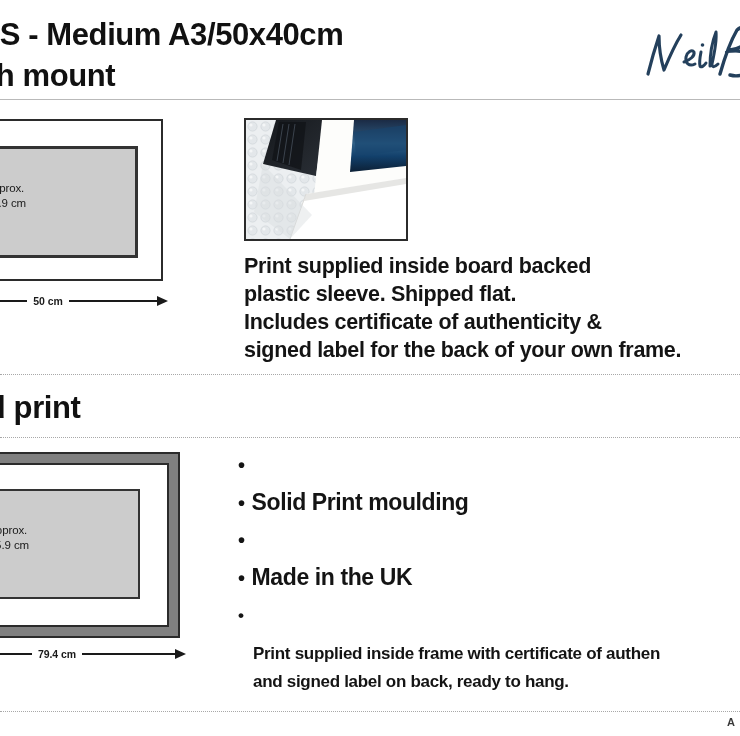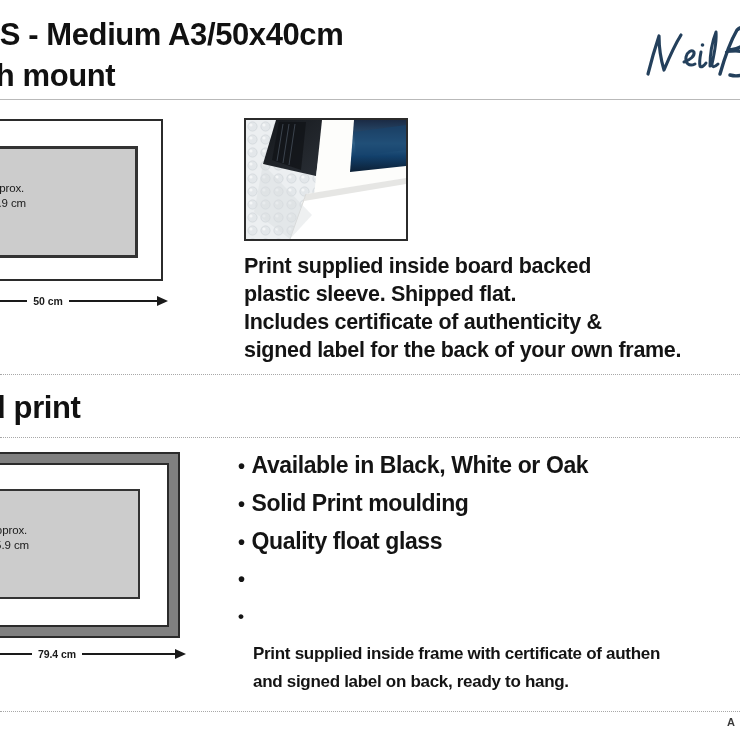--- a/index.html
+++ b/index.html
@@ -356,32 +356,31 @@
 <div class="dim dim-526">
   <span class="bar"></span>
   <span class="dim-label">79.4 cm</span>
   <span class="bar"></span>
   <span class="arrowhead"></span>
 </div>
 
 <ul class="feature-list" id="feature-list">
     <li>
       <span class="bullet">•</span>
-      <span>Available in Black, White or Oak</span>
     </li>
     <li>
       <span class="bullet">•</span>
       <span>Solid Print moulding</span>
     </li>
     <li>
       <span class="bullet">•</span>
-      <span>Quality float glass</span>
     </li>
     <li>
       <span class="bullet">•</span>
+      <span>Made in the UK</span>
     </li>
     <li class="small">
       <span class="bullet">•</span>
     </li>
   </ul>
 
 <div class="body-copy supply-note-frame">Print supplied inside frame with certificate of authen
 and signed label on back, ready to hang.</div>
 
 <div class="divider dotted divider-bottom"></div>

